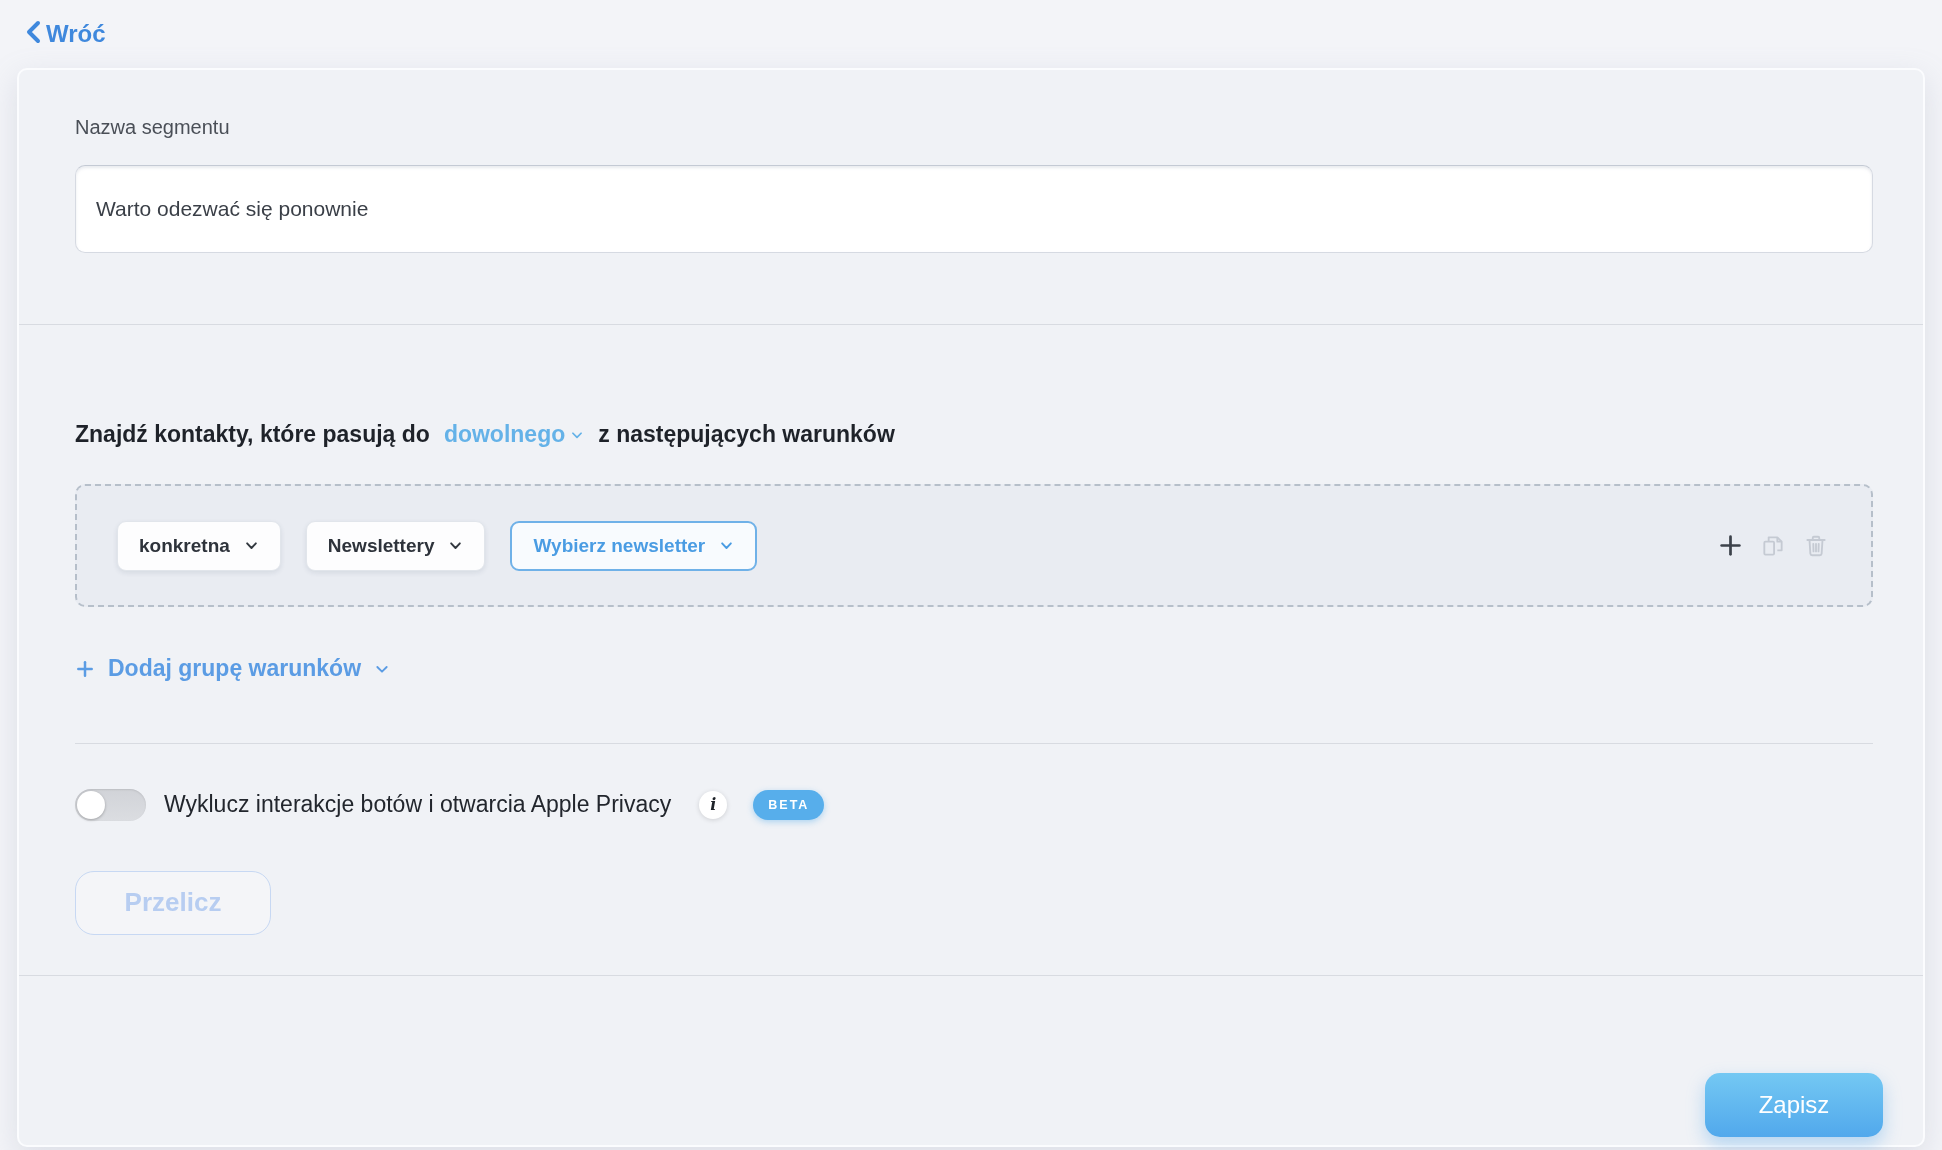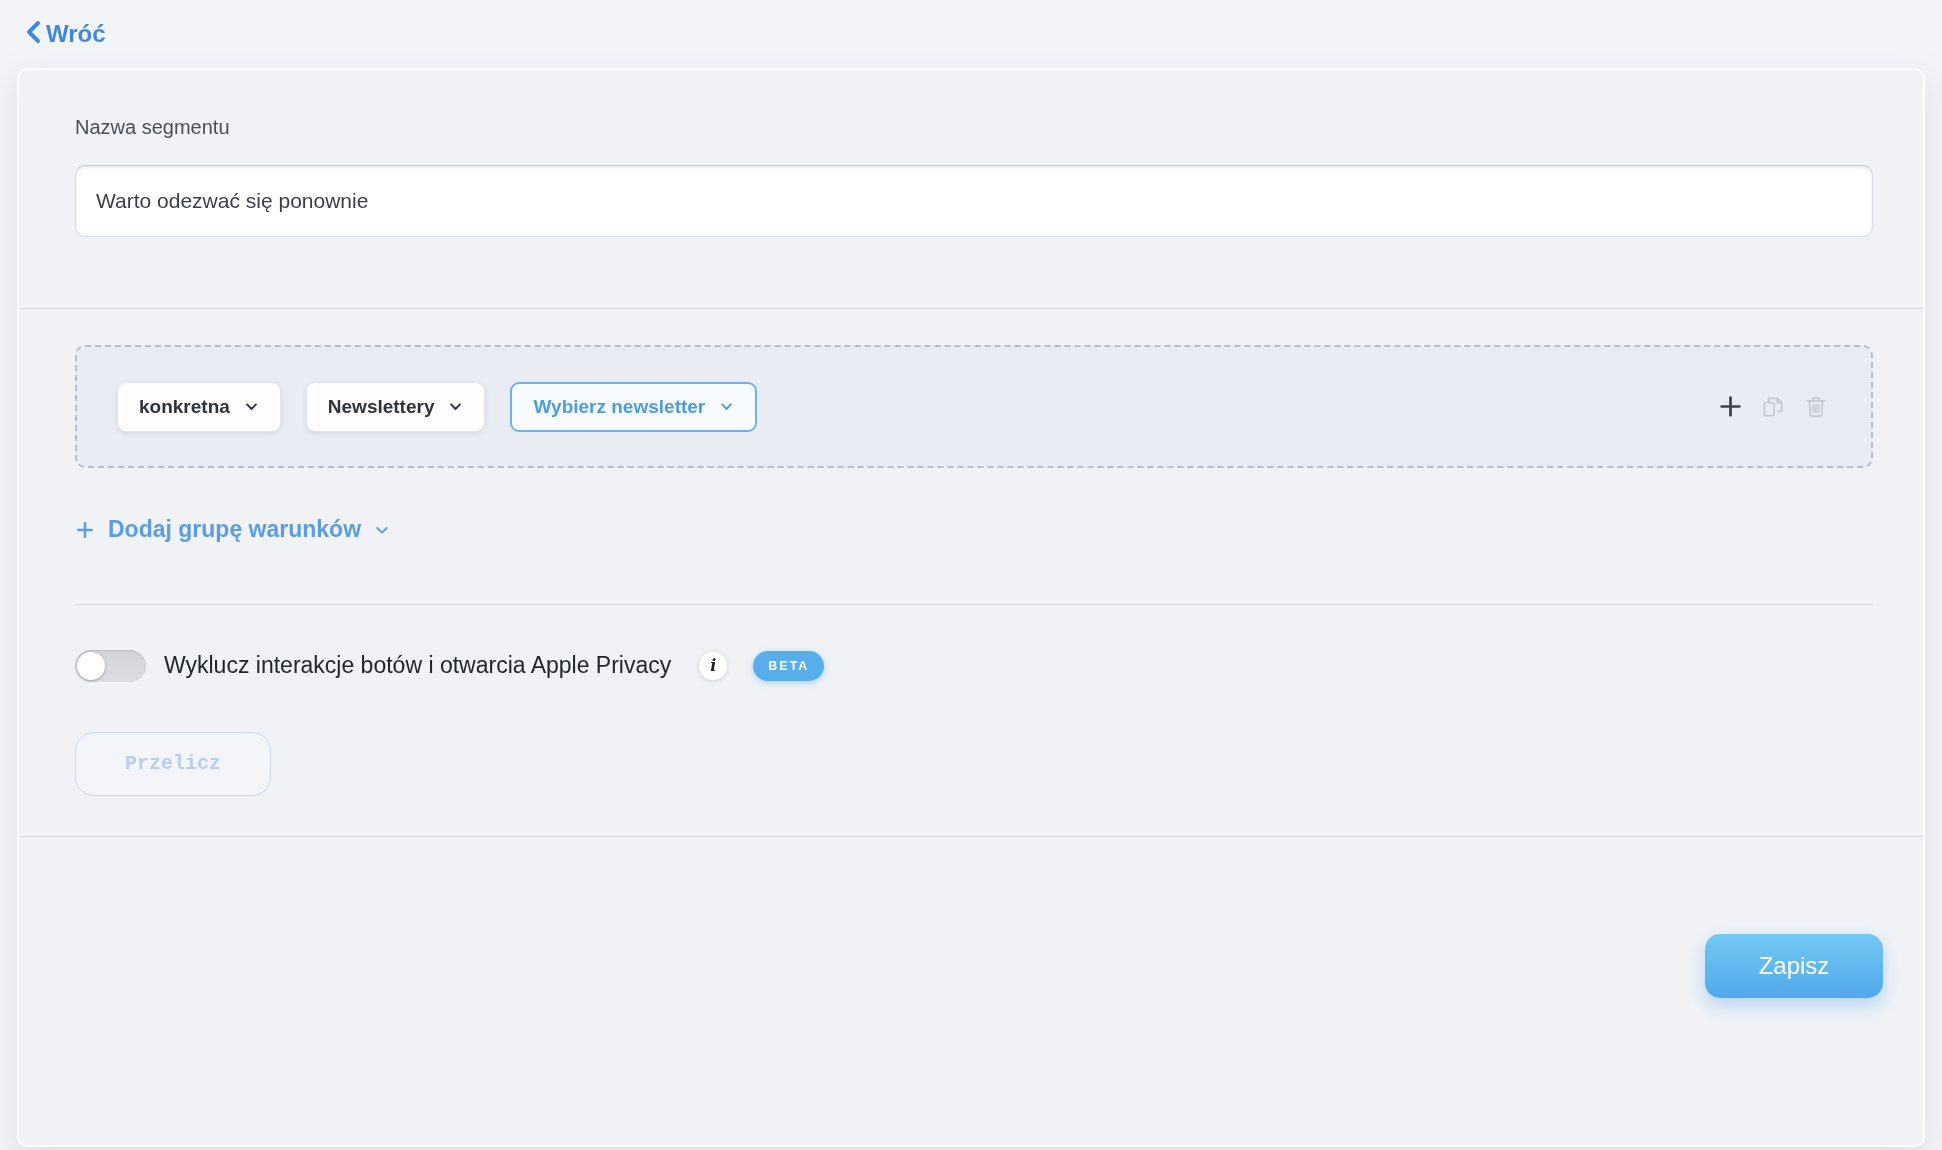--- a/index.html
+++ b/index.html
@@ -29,21 +29,21 @@
     border-radius: 10px;
     box-shadow: 0 10px 30px rgba(150,160,180,0.25);
   }
 
   .pad { padding-left: 56px; padding-right: 50px; }
 
   
   .name-section { padding-top: 46px; }
   .field-label { display: block; font-size: 20px; color: #4a4f57; margin-bottom: 26px; }
   .name-input {
-    width: 100%; height: 72px;
+    width: 100%; height: 88px;
     background: #ffffff;
     border: 1px solid #d6dae2; border-top-color: #c4cad4;
     border-radius: 10px;
     font-family: "Liberation Sans", sans-serif;
     font-size: 21px; color: #3a3f47;
     padding: 0 20px;
     box-shadow: inset 0 2px 3px rgba(175,182,198,0.28);
     outline: none;
   }
 
@@ -137,22 +137,22 @@
     box-shadow: 0 2px 6px rgba(87,174,235,0.45);
   }
 
   
   .recalc-btn {
     margin-top: 50px;
     width: 196px; height: 64px;
     border-radius: 19px;
     border: 1px solid #c7d8f3;
     background: rgba(255,255,255,0.25);
-    font-family: Liberation Mono, monospace;
-    font-size: 20px; font-weight: 700; color: #b7cdf1;
+    font-family: Liberation Sans, sans-serif;
+    font-size: 26px; font-weight: 700; color: #b7cdf1;
     cursor: pointer; display: block; text-align: center;
   }
   .footer-section { position: relative; }
   .save-btn {
     display: block;
     margin: 97px 40px 0 auto;
     width: 178px; height: 64px;
     border: none; border-radius: 15px;
     background: linear-gradient(180deg, #74c8f3, #51a8ec);
     font-family: "Liberation Sans", sans-serif;
@@ -177,20 +177,30 @@
 
   <div class="name-section pad">
     <label class="field-label">Nazwa segmentu</label>
     <input class="name-input" type="text" value="Warto odezwać się ponownie" style="">
   </div>
 
   <hr class="divider-full">
 
   <div class="pad">
 
+    <div class="cond-heading">
+      <span>Znajdź kontakty, które pasują do</span>
+      <button class="match-selector">
+        <span>dowolnego</span>
+        <svg width="14" height="14" viewBox="0 0 24 24">
+            <polyline points="5,9 12,16 19,9" fill="none" stroke="#64b2e8" stroke-width="3" stroke-linecap="round" stroke-linejoin="round"></polyline>
+          </svg>
+      </button>
+      <span>z następujących warunków</span>
+    </div>
 
     <div class="condition-group">
       <div class="dropdowns">
         <button class="dd-btn">
           <span>konkretna</span>
           <svg width="15" height="15" viewBox="0 0 24 24">
               <polyline points="5,8.5 12,16 19,8.5" fill="none" stroke="#32383f" stroke-width="3" stroke-linecap="round" stroke-linejoin="round"></polyline>
             </svg>
         </button>
         <button class="dd-btn">

